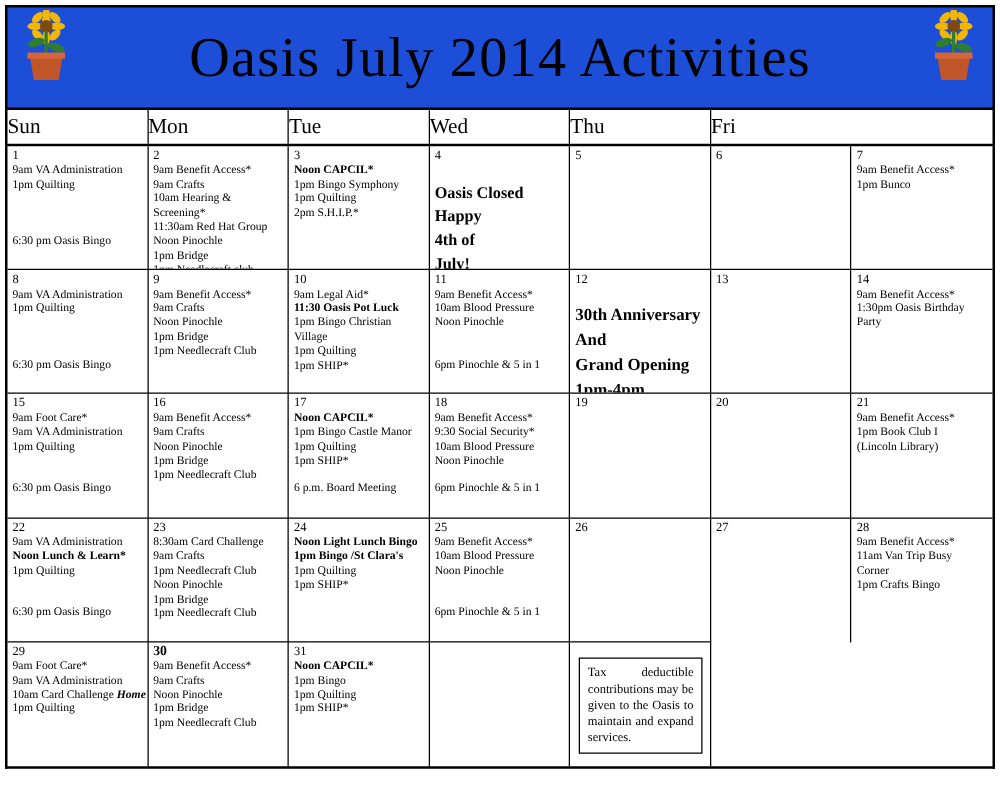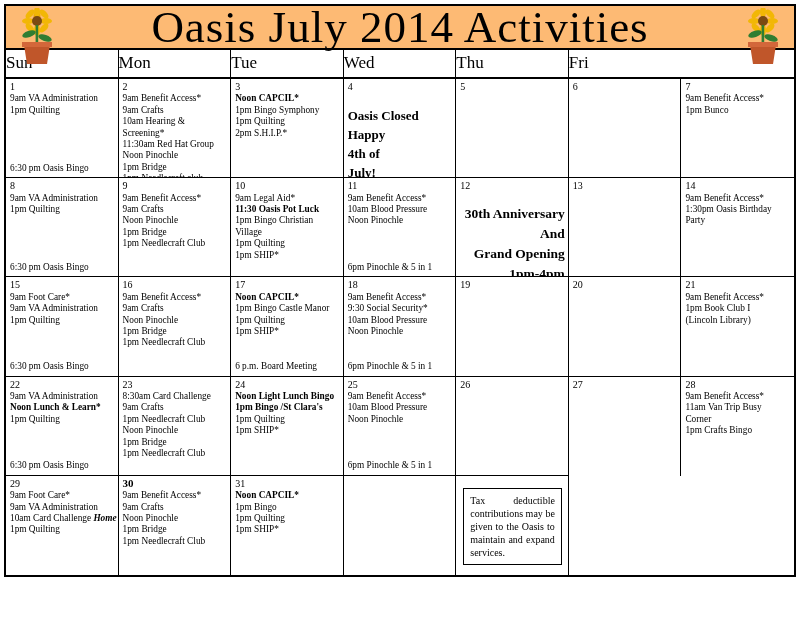--- a/index.html
+++ b/index.html
@@ -12,27 +12,27 @@
   }
   .page{
     width:800px;height:628px;
     position:relative;
     box-sizing:border-box;
     padding:4px 4px 4px 4px;
   }
   
   .title-bar{
     border:2px solid #000;
-    height:46px;
+    height:84px;
     display:flex;
     align-items:center;
     justify-content:center;
     position:relative;
     box-sizing:border-box;
-    background:#fdba74;
+    background:#1d4ed8;
   }
   .title-text{
     font-size:45px;
     letter-spacing:1px;
     white-space:nowrap;
     font-family:"Liberation Serif", serif;
   }
   .sunflower{
     position:absolute;
     top:2px;
@@ -87,21 +87,21 @@
     font-weight:normal;
     display:block;
     margin-bottom:1px;
   }
   .daynum.bold{font-weight:bold;font-size:11px;}
   .ev{display:block;white-space:nowrap;}
   .ev.b{font-weight:bold;}
   .bingo-bottom{
     position:absolute;
     left:4px;
-    bottom:3px;
+    bottom:16px;
     font-size:9.3px;
     white-space:nowrap;
     margin-top:18px;
   }
   
   .notes{
     font-size:10.2px;
     line-height:12.6px;
     text-align:justify;
     border:1px solid #000;
@@ -112,21 +112,21 @@
   }
   .cell.span2{grid-column:span 2;}
   .center-big{
     text-align:left;
     font-weight:bold;
     font-size:13px;
     line-height:19px;
     margin-top:14px;
   }
   .center-big2{
-    text-align:right;
+    text-align:left;
     font-weight:bold;
     font-size:13.5px;
     line-height:20px;
     margin-top:12px;
   }
   .taxbox{
     border:1px solid #000;
     margin:10px 3px;
     padding:5px 6px;
     font-size:10px;

